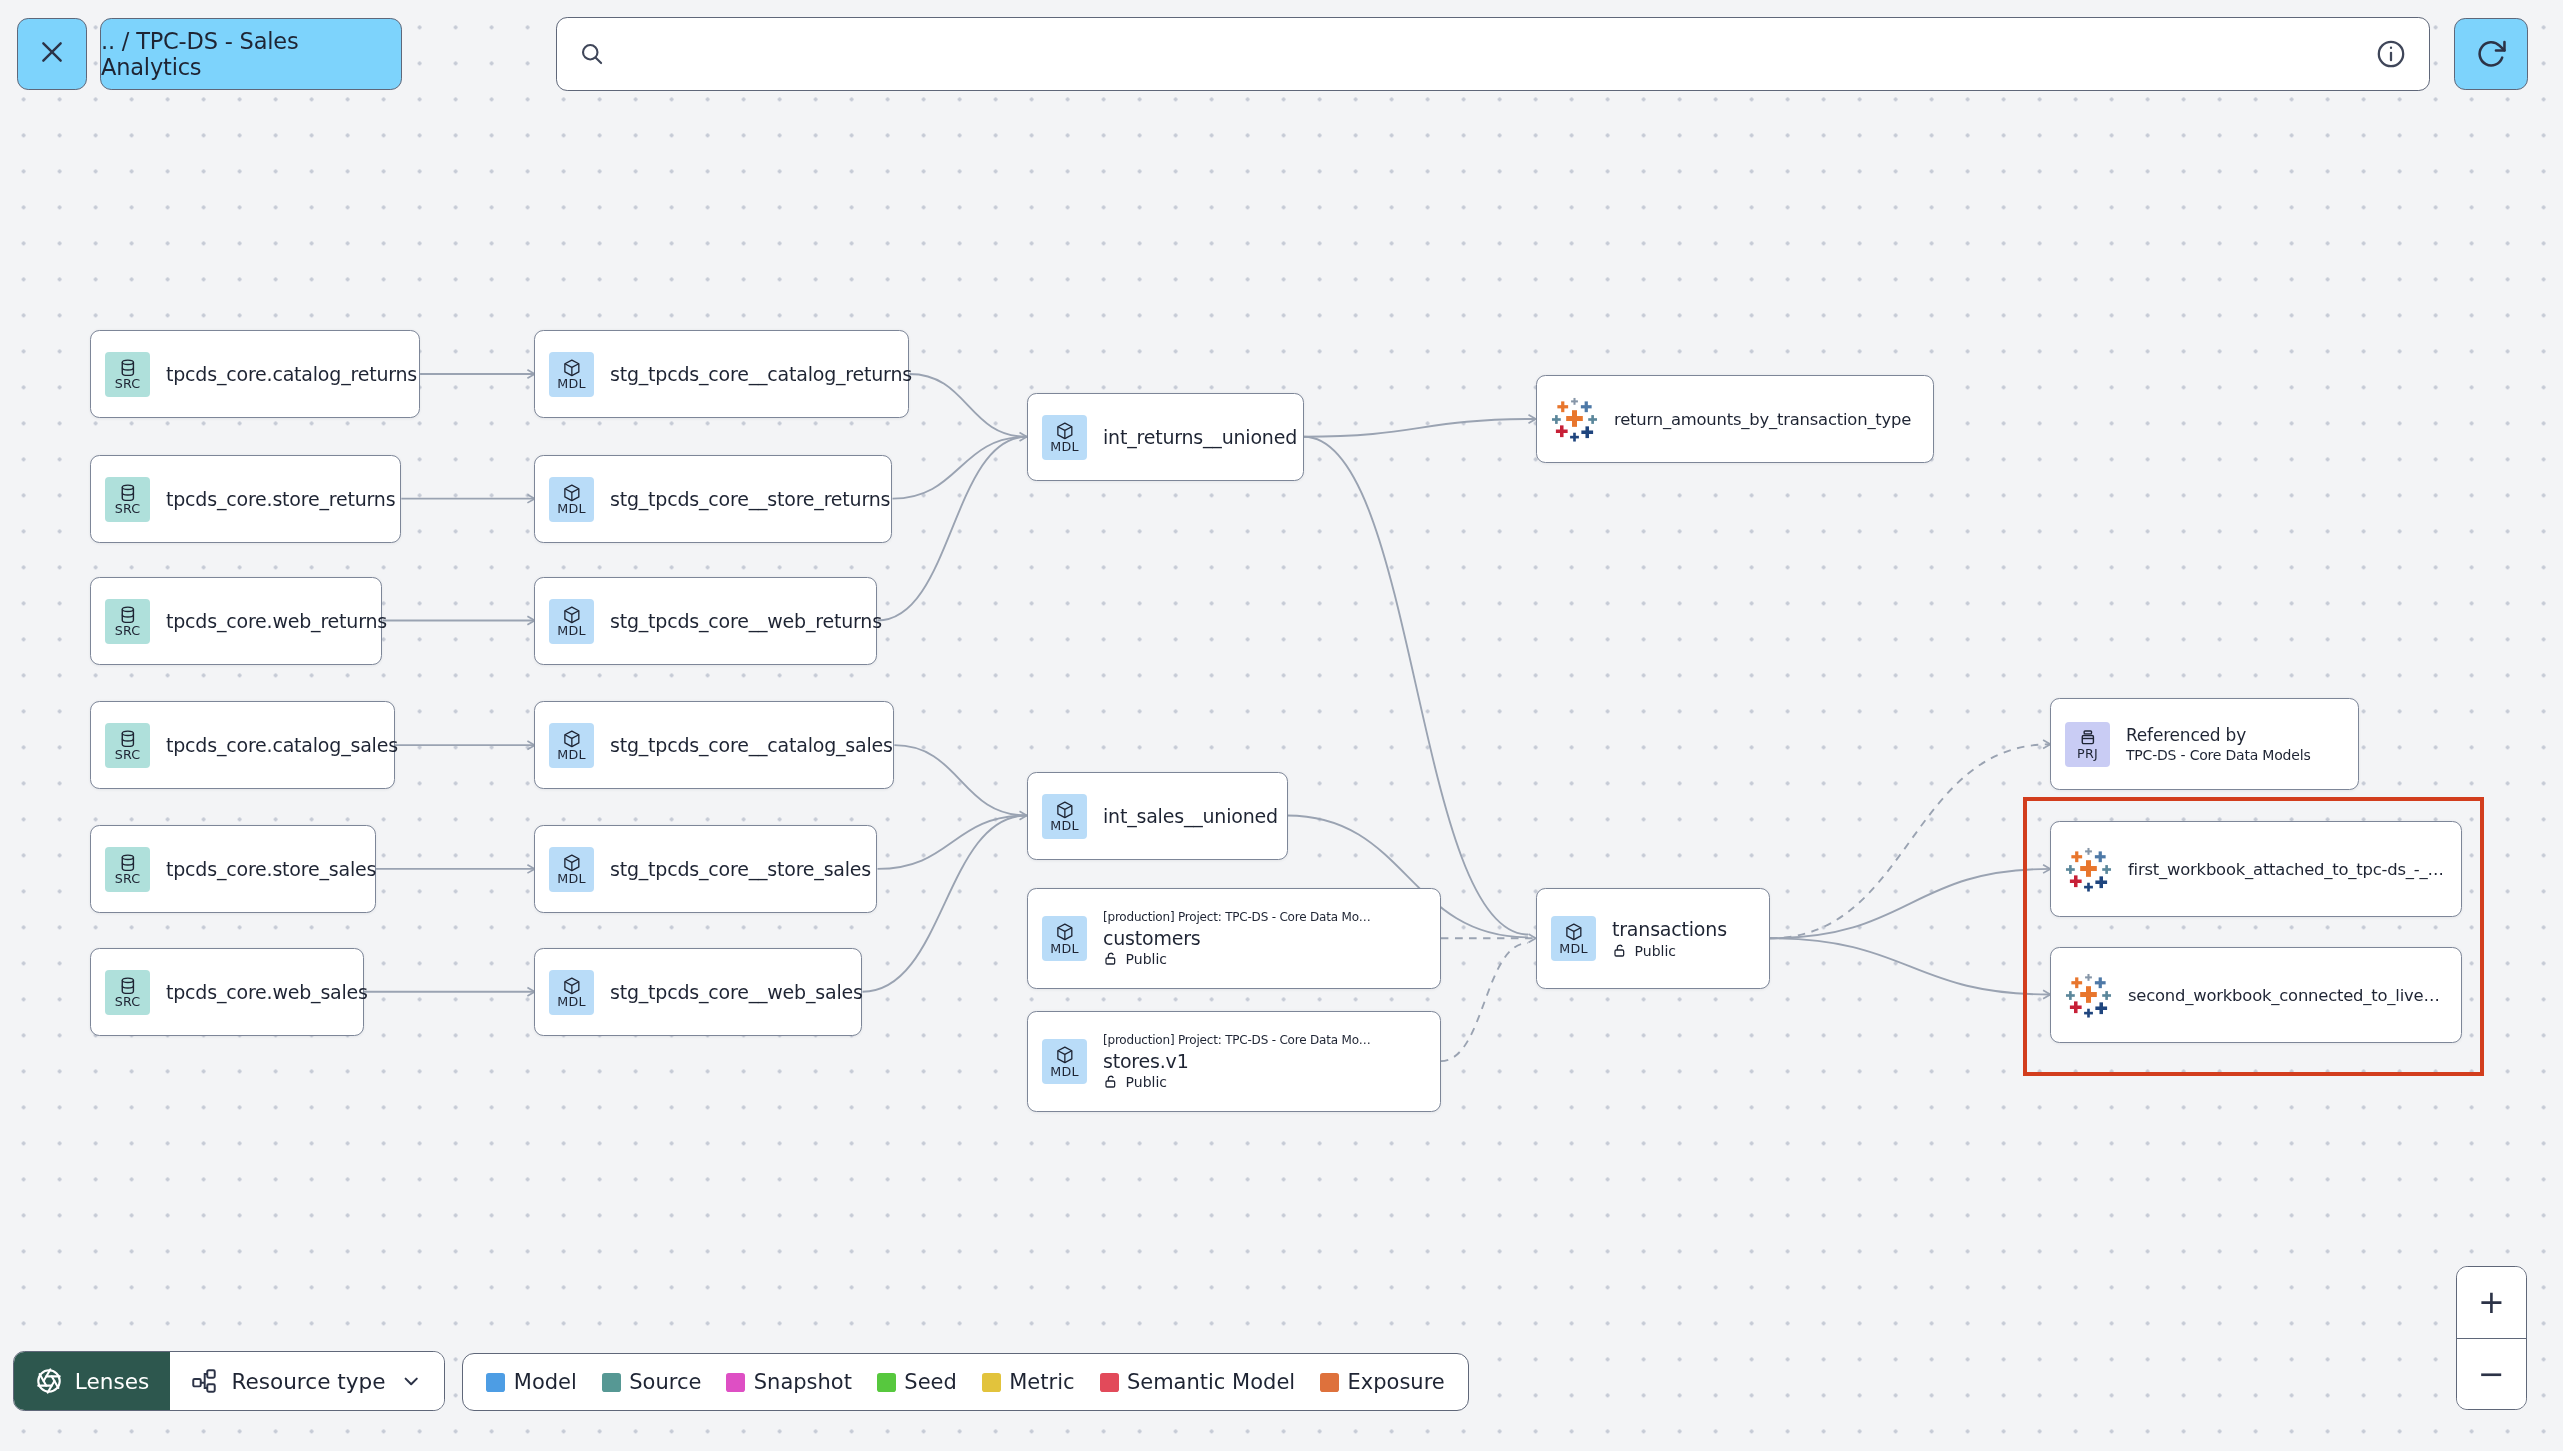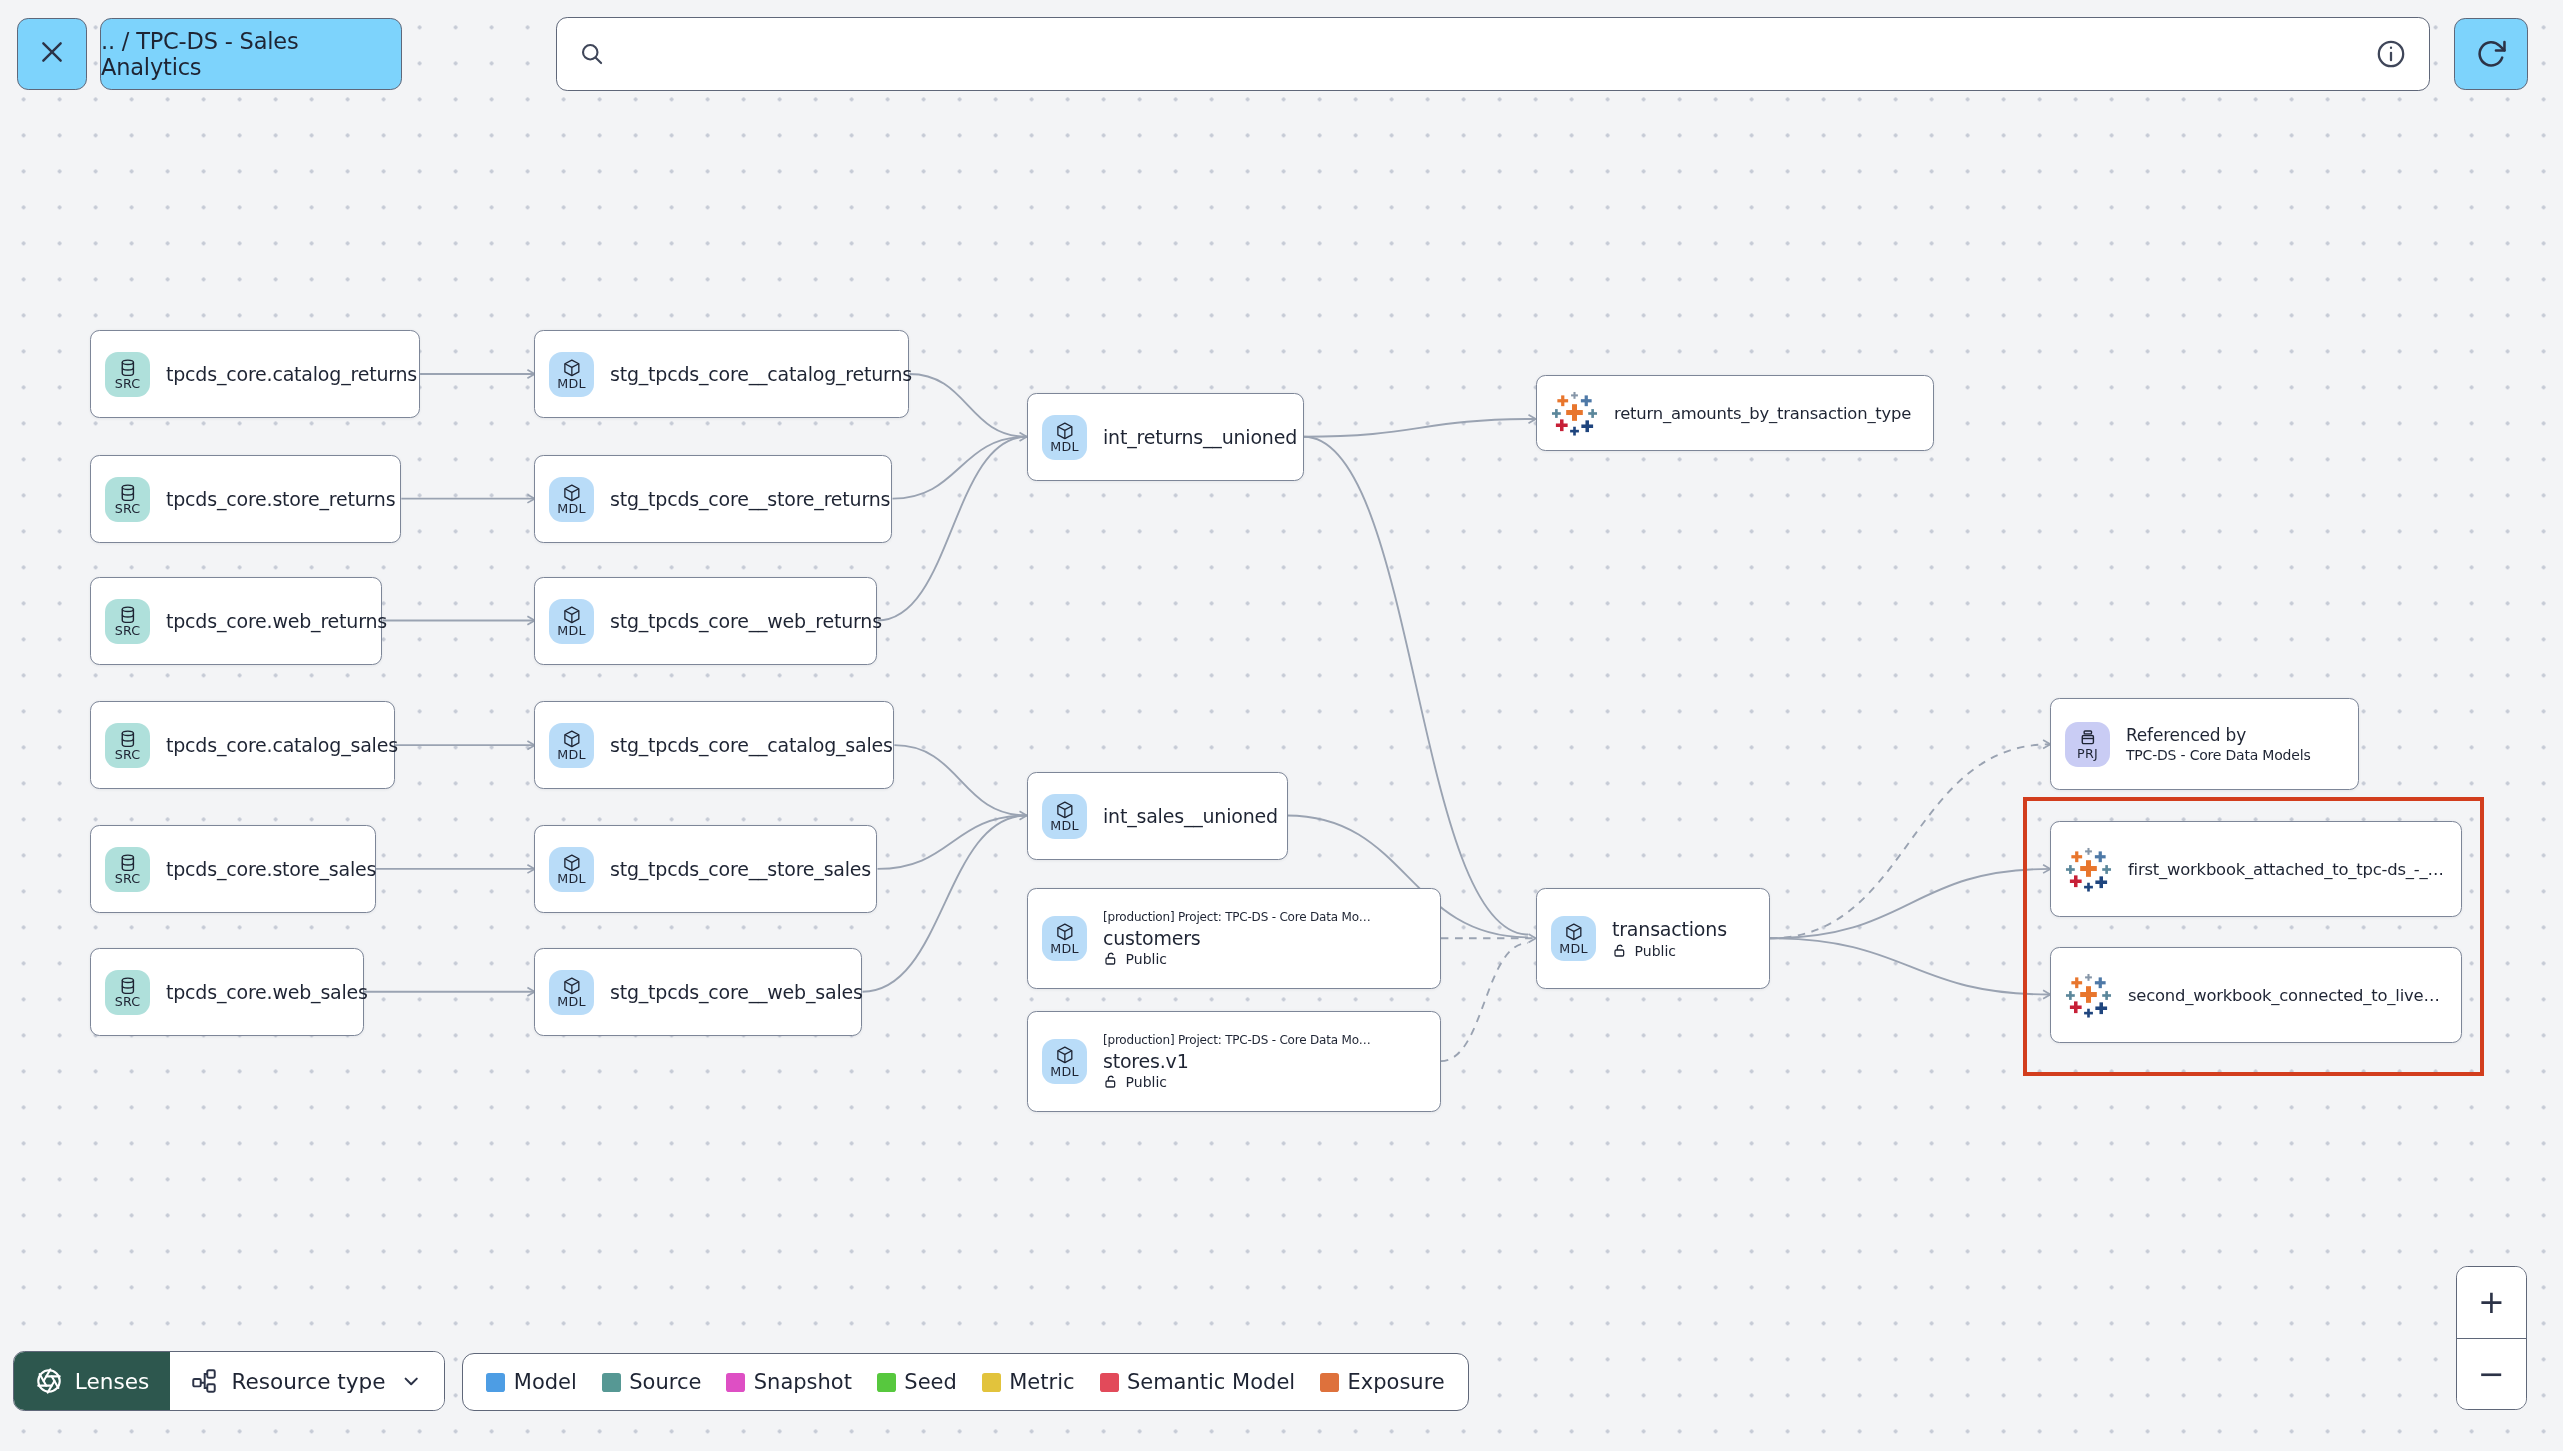--- a/index.html
+++ b/index.html
@@ -26,21 +26,21 @@
   .search-info{position:absolute;right:20.6px;top:50%;transform:translateY(-50%);display:flex;}
   
   #edge-layer{position:absolute;left:0;top:0;z-index:1;pointer-events:none;}
   .highlight-rect{z-index:1;background:transparent;}
   .node{
     position:absolute;background:#fff;border:1.4px solid #7d8698;border-radius:9.4px;
     display:flex;align-items:center;padding:0 14px;gap:16px;box-sizing:border-box;
     box-shadow:0 0.9px 2.8px rgba(30,36,51,.07);z-index:2;cursor:pointer;
   }
   .node-icon{
-    width:45px;height:45px;border-radius:13px;flex:0 0 auto;
+    width:45px;height:45px;border-radius:4px;flex:0 0 auto;
     display:flex;flex-direction:column;align-items:center;justify-content:center;gap:0.9px;
   }
   .node-icon span{font-size:12.7px;line-height:12.2px;letter-spacing:0.2px;}
   .node-exp-icon{flex:0 0 auto;display:flex;align-items:center;}
   .node-body{display:flex;flex-direction:column;justify-content:center;gap:2.8px;min-width:0;}
   .node-label{font-size:19px;white-space:nowrap;letter-spacing:-0.2px;}
   .node.exposure .node-label{font-size:16.4px;}
   .node-sub{font-size:12px;white-space:nowrap;letter-spacing:-0.2px;}
   .node.project .node-sub{font-size:17px;}
   .node.project .node-label{font-size:14px;}
@@ -382,21 +382,21 @@
           <span style="display:flex;">
             <svg width="16" height="16" viewBox="0 0 24 24" fill="none" stroke="#1e2433" stroke-width="1.9">
               <rect x="4.5" y="10.5" width="13" height="9" rx="1.8"></rect>
               <path d="M8 10.5V7.2a3.8 3.8 0 0 1 7.4-1.2"></path>
             </svg>
           </span>
           <span>Public</span>
         </div>
       </div>
     </div>
-    <div class="node exposure" style="left: 1536px; top: 375px; width: 398px; height: 76px;">
+    <div class="node exposure" style="left: 1536px; top: 375px; width: 398px; height: 88px;">
       <span class="node-exp-icon">
         <svg width="47" height="47" viewBox="0 0 48 48">
           <rect x="22.95" y="2" width="2.1" height="7" fill="#8696a8"></rect>
           <rect x="20.5" y="4.45" width="7" height="2.1" fill="#8696a8"></rect>
           <rect x="10.35" y="5.5" width="3.3" height="11" fill="#e8762d"></rect>
           <rect x="6.5" y="9.35" width="11" height="3.3" fill="#e8762d"></rect>
           <rect x="34.35" y="5.5" width="3.3" height="11" fill="#4e79a7"></rect>
           <rect x="30.5" y="9.35" width="11" height="3.3" fill="#4e79a7"></rect>
           <rect x="4.15" y="19.5" width="2.6999999999999997" height="9" fill="#5b879b"></rect>
           <rect x="1" y="22.65" width="9" height="2.6999999999999997" fill="#5b879b"></rect>

